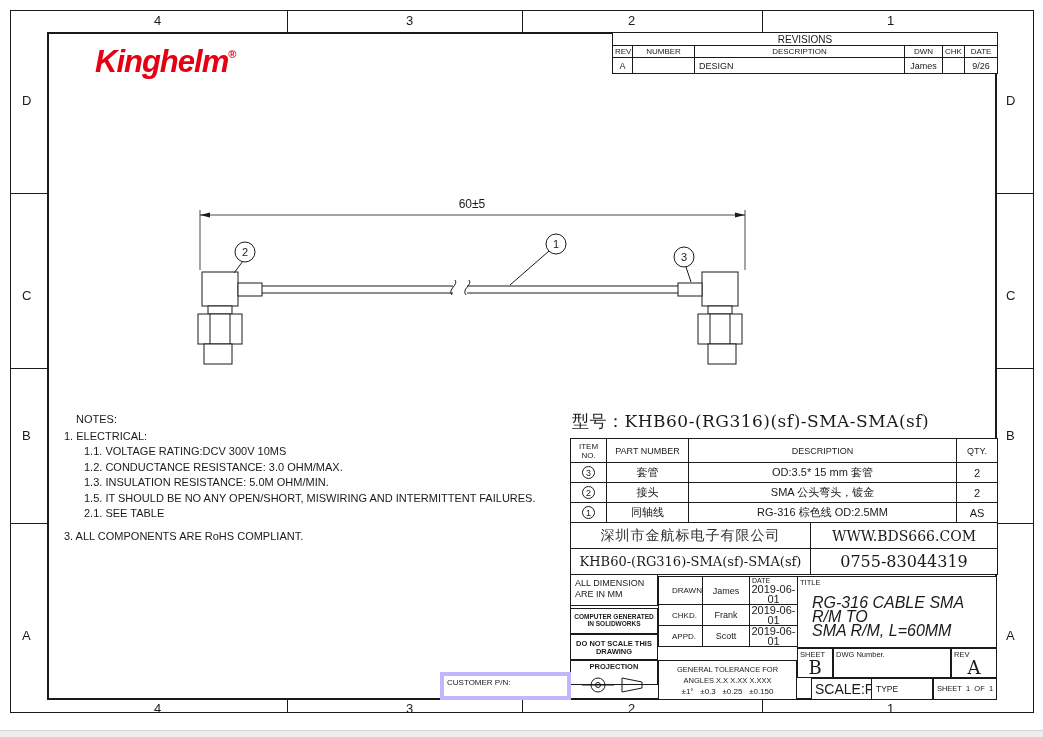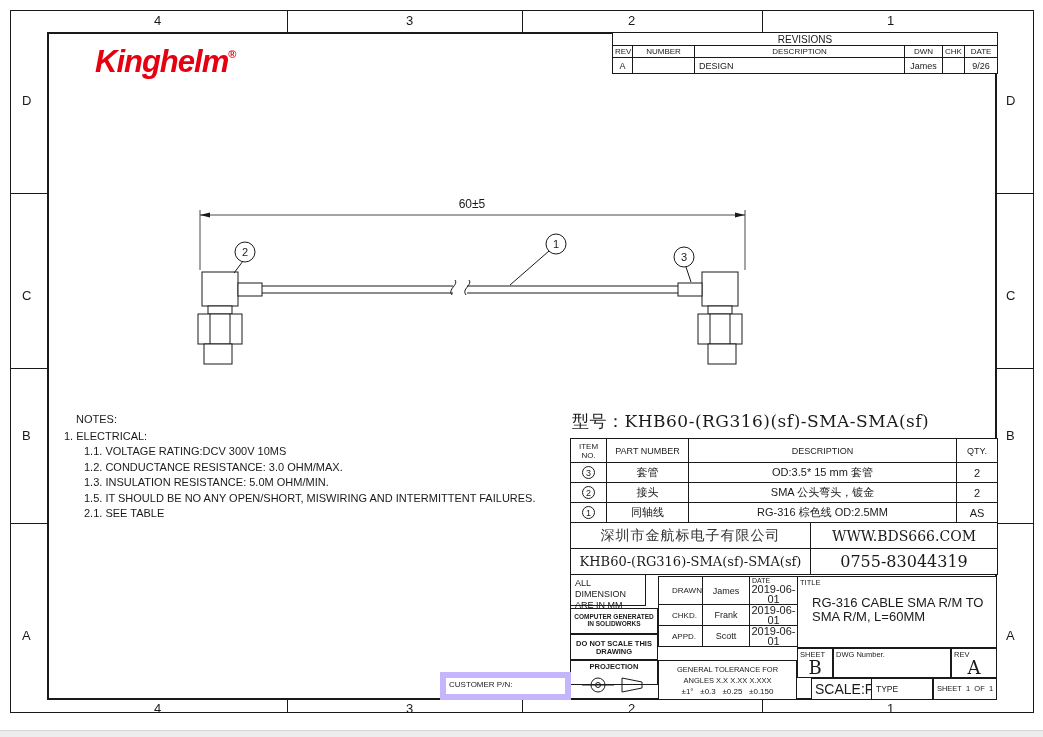--- a/index.html
+++ b/index.html
@@ -51,46 +51,46 @@
   .company-table td { text-align:center; height:26px; }
   .c-name  { font-size:14px; color:#333; letter-spacing:1px; }
   .c-web   { font-family:"DejaVu Serif", serif; font-size:14px; }
   .c-pn    { font-family:"DejaVu Serif", serif; font-size:13px; }
   .c-phone { font-family:"DejaVu Serif", serif; font-size:16px; }
 
   .titleblock { position:absolute; left:570px; top:574px; width:427px; height:126px; }
   .tb-box { position:absolute; border:1px solid #1a1a1a; background:#fff; }
   .small-label { font-size:7.5px; padding:1px 2px; text-align:left; }
 
-  .tb-dim { left:0; top:2; width:76px; height:32px; font-size:9px; padding:3px 4px; line-height:11px; }
+  .tb-dim { left:0; top:2; width:88px; height:32px; font-size:9px; padding:3px 4px; line-height:11px; }
   .tb-cg  { left:0; top:34px; width:88px; height:26px; font-size:6.5px; font-weight:bold; text-align:center; padding-top:4px; line-height:7px; }
   .tb-dns { left:0; top:60px; width:88px; height:26px; font-size:7.5px; font-weight:bold; text-align:center; padding-top:5px; line-height:8px; }
   .tb-proj { left:0; top:86px; width:88px; height:25px; text-align:center;font-weight:bold; }
   .tb-tol { left:88px; top:86px; width:139px; height:40px; text-align:center; font-size:7.5px; line-height:11px; padding-top:3px; }
   .tb-tol .tol3 { font-size:8px; white-space:pre; }
 
   .pers-table { position:absolute; left:88px; top:2px; width:139px; table-layout:fixed; }
   .pers-table td { height:20px; }
   .pers-table .p-label { font-size:8px; padding-left:13px; }
   .pers-table .p-name  { font-size:9px; text-align:center; }
   .pers-table .p-date  { text-align:center; }
   .pers-table .d-label { font-size:7px; text-align:left; padding-left:2px; line-height:7px; }
   .pers-table .d-val   { font-size:11px; line-height:10px; }
 
   .tb-title-cell { left:227px; top:2px; width:200px; height:72px; }
-  .title-text { font-size:13px; line-height:14px; padding:8px 0 0 14px; }
+  .title-text { font-size:16px; line-height:14px; padding:8px 0 0 14px;font-style:italic; }
   .tb-size { left:227px; top:74px; width:36px; height:30px; text-align:center; }
   .tb-size .big, .tb-rev .big { font-family:"DejaVu Serif", serif; font-size:18px; line-height:16px; }
   .tb-dwg { left:263px; top:74px; width:118px; height:30px; }
   .tb-rev { left:381px; top:74px; width:46px; height:30px; text-align:center; }
   .tb-scale { left:241px; top:104px; width:74px; height:22px; font-size:14px; line-height:20px; padding-left:3px; }
   .tb-type  { left:301px; top:104px; width:62px; height:22px; font-size:8.5px; line-height:20px; padding-left:4px; }
   .tb-sheet { left:363px; top:104px; width:64px; height:22px; font-size:7.5px; line-height:20px; text-align:center; }
 
-  .customer-box { position:absolute; left:440px; top:672px; width:131px; height:28px; border:6px solid #c4b5fd; font-size:8px; padding:2px 3px; background:#fff; }
+  .customer-box { position:absolute; left:440px; top:672px; width:131px; height:28px; border:4px solid #c4b5fd; font-size:8px; padding:2px 3px; background:#fff; }
   .vline-main { position:absolute; left:570px; top:438px; width:1px; height:262px; background:#1a1a1a; }
 </style>
 </head>
 <body>
 
 <div class="sheet">
 
   <div class="outer-border"></div>
   <div class="inner-frame"></div>
 
@@ -211,20 +211,21 @@
   </svg>
 
   <div class="notes">
     <div class="n-title">NOTES:</div>
     <div class="n-main">1.  ELECTRICAL:</div>
     <div class="n-sub">1.1.  VOLTAGE RATING:DCV 300V 10MS</div>
     <div class="n-sub">1.2.  CONDUCTANCE RESISTANCE: 3.0 OHM/MAX.</div>
     <div class="n-sub">1.3.  INSULATION RESISTANCE: 5.0M OHM/MIN.</div>
     <div class="n-sub">1.5.  IT SHOULD BE NO ANY OPEN/SHORT, MISWIRING AND INTERMITTENT FAILURES.</div>
     <div class="n-sub">2.1.  SEE TABLE</div>
+    <div class="n-main gap-md">3.  ALL COMPONENTS ARE RoHS COMPLIANT.</div>
   </div>
 
   <div class="model-line">型号：KHB60-(RG316)(sf)-SMA-SMA(sf)</div>
 
   <table class="parts-table">
     <colgroup>
         <col style="width:36px">
         <col style="width:82px">
         <col style="width:268px">
         <col style="width:41px">

